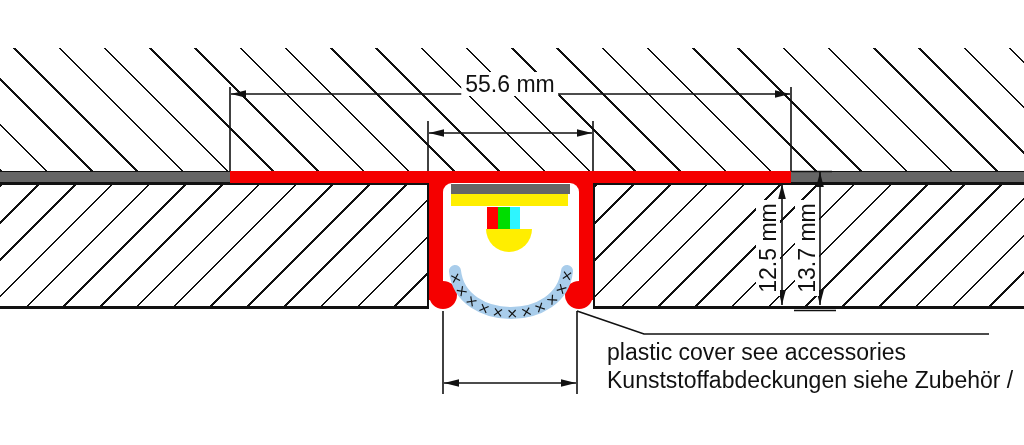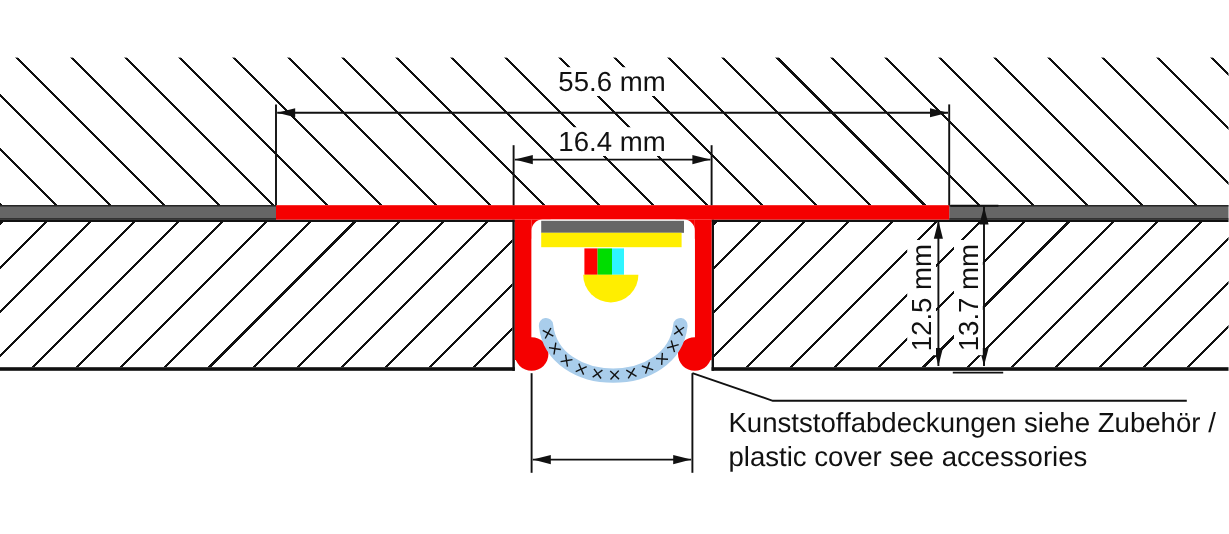--- a/index.html
+++ b/index.html
@@ -114,23 +114,22 @@
       <polygon points="592,133 577,129.2 577,136.8"></polygon>
       <polygon points="444,383 459,379.2 459,386.8"></polygon>
       <polygon points="576,383 561,379.2 561,386.8"></polygon>
       <polygon points="782,184 778.2,199 785.8,199"></polygon>
       <polygon points="782,305 778.2,290 785.8,290"></polygon>
       <polygon points="820,172 816.2,187 823.8,187"></polygon>
       <polygon points="820,305 816.2,290 823.8,290"></polygon>
     </g>
   </svg>
 
-  <div class="dim-label h" style="left:510px;top:56px">55.6 mm</div>
-  <div class="dim-label h" style="left:510px;top:106px">16.4 mm</div>
+  <div class="dim-label h" style="left:510px;top:72px">55.6 mm</div>
   <div class="dim-label v" style="left:720px;top:236px">12.5 mm</div>
   <div class="dim-label v" style="left:759px;top:236px">13.7 mm</div>
 
   <div class="note">
+    <div>plastic cover see accessories</div>
     <div>Kunststoffabdeckungen siehe Zubehör /</div>
-    <div>plastic cover see accessories</div>
   </div>
 
 </div>
 
 </body></html>

